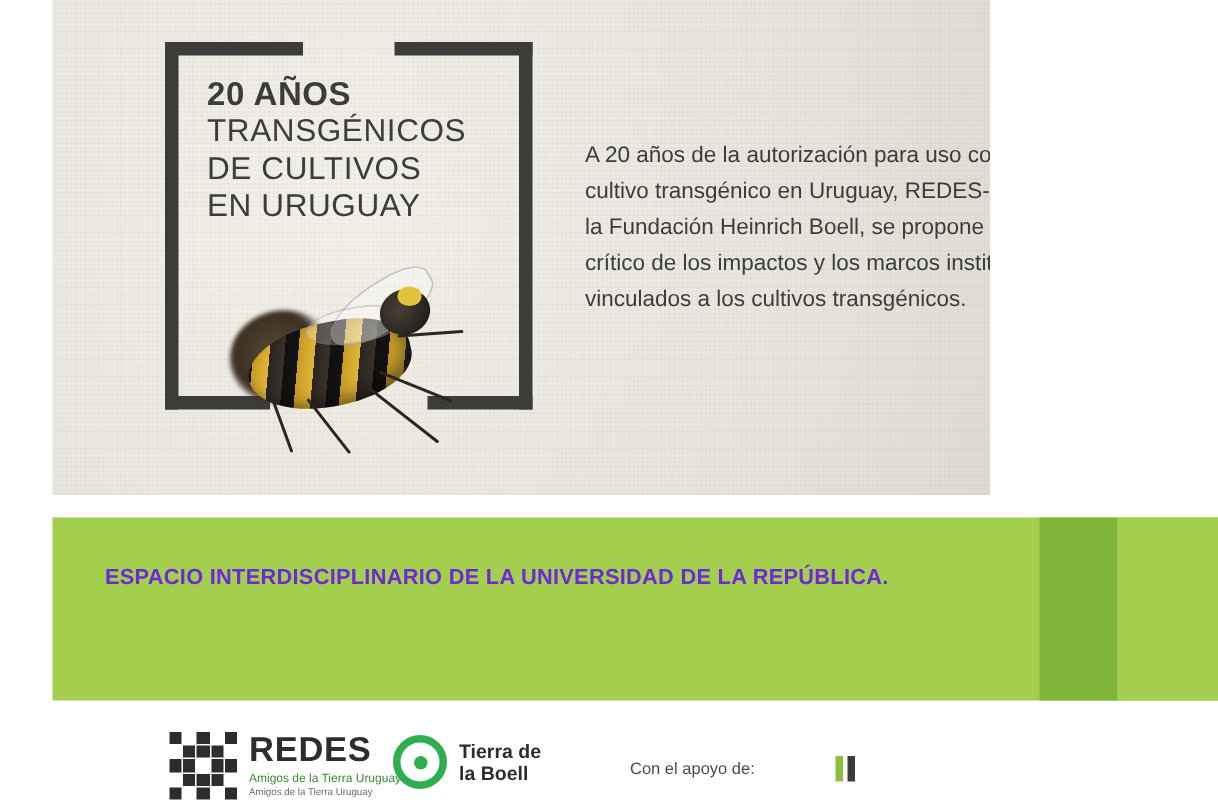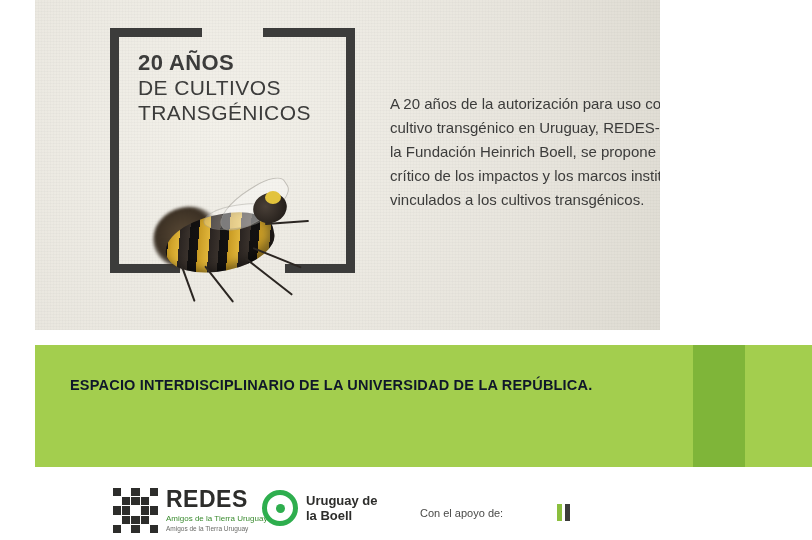--- a/index.html
+++ b/index.html
@@ -200,21 +200,21 @@
     right: 0;
     top: 0;
     width: 67px;
     height: 122px;
     background: #a3ce4e;
   }
   .band-lines {
     position: absolute;
     left: 35px;
     top: 27px;
-    color: #0f172a;
+    color: #6d28d9;
     font-family: "Liberation Sans", sans-serif;
     font-weight: bold;
     font-size: 14.5px;
     letter-spacing: 0.2px;
     line-height: 27px;
     text-transform: uppercase;
   }
   .band-lines .l-sub { font-weight: normal; }
 
   
@@ -340,22 +340,23 @@
       <span class="br-top-l"></span>
       <span class="br-top-r"></span>
       <span class="br-left"></span>
       <span class="br-right"></span>
       <span class="br-bot-l"></span>
       <span class="br-bot-r"></span>
     </div>
 
     <div class="hero-title">
       <span class="line1">20 AÑOS</span>
+      <span class="line">TRANSGÉNICOS</span>
       <span class="line">DE CULTIVOS</span>
-      <span class="line">TRANSGÉNICOS</span>
+      <span class="line">EN URUGUAY</span>
     </div>
 
     <div class="bee">
       <div class="bee-fuzz"></div>
       <div class="bee-body"></div>
       <div class="bee-wing"></div>
       <div class="bee-wing2"></div>
       <div class="bee-head"></div>
       <div class="bee-dot"></div>
       <div class="leg l1"></div>
@@ -409,21 +410,21 @@
       <div class="redes-words">
         <div class="redes-name">REDES</div>
         <div class="redes-sub1">Amigos de la Tierra Uruguay</div>
         <div class="redes-sub2">Amigos de la Tierra Uruguay</div>
       </div>
     </div>
 
     <div class="amigos-logo">
       <div class="amigos-mark"></div>
       <div class="amigos-text">
-        <div>Uruguay de</div>
+        <div>Tierra de</div>
         <div>la Boell</div>
       </div>
     </div>
 
     <div class="hbs-logo">
       <div class="hbs-pre">Con el apoyo de:</div>
       <div class="hbs-bars">
           <i></i>
           <i></i>
         </div>

